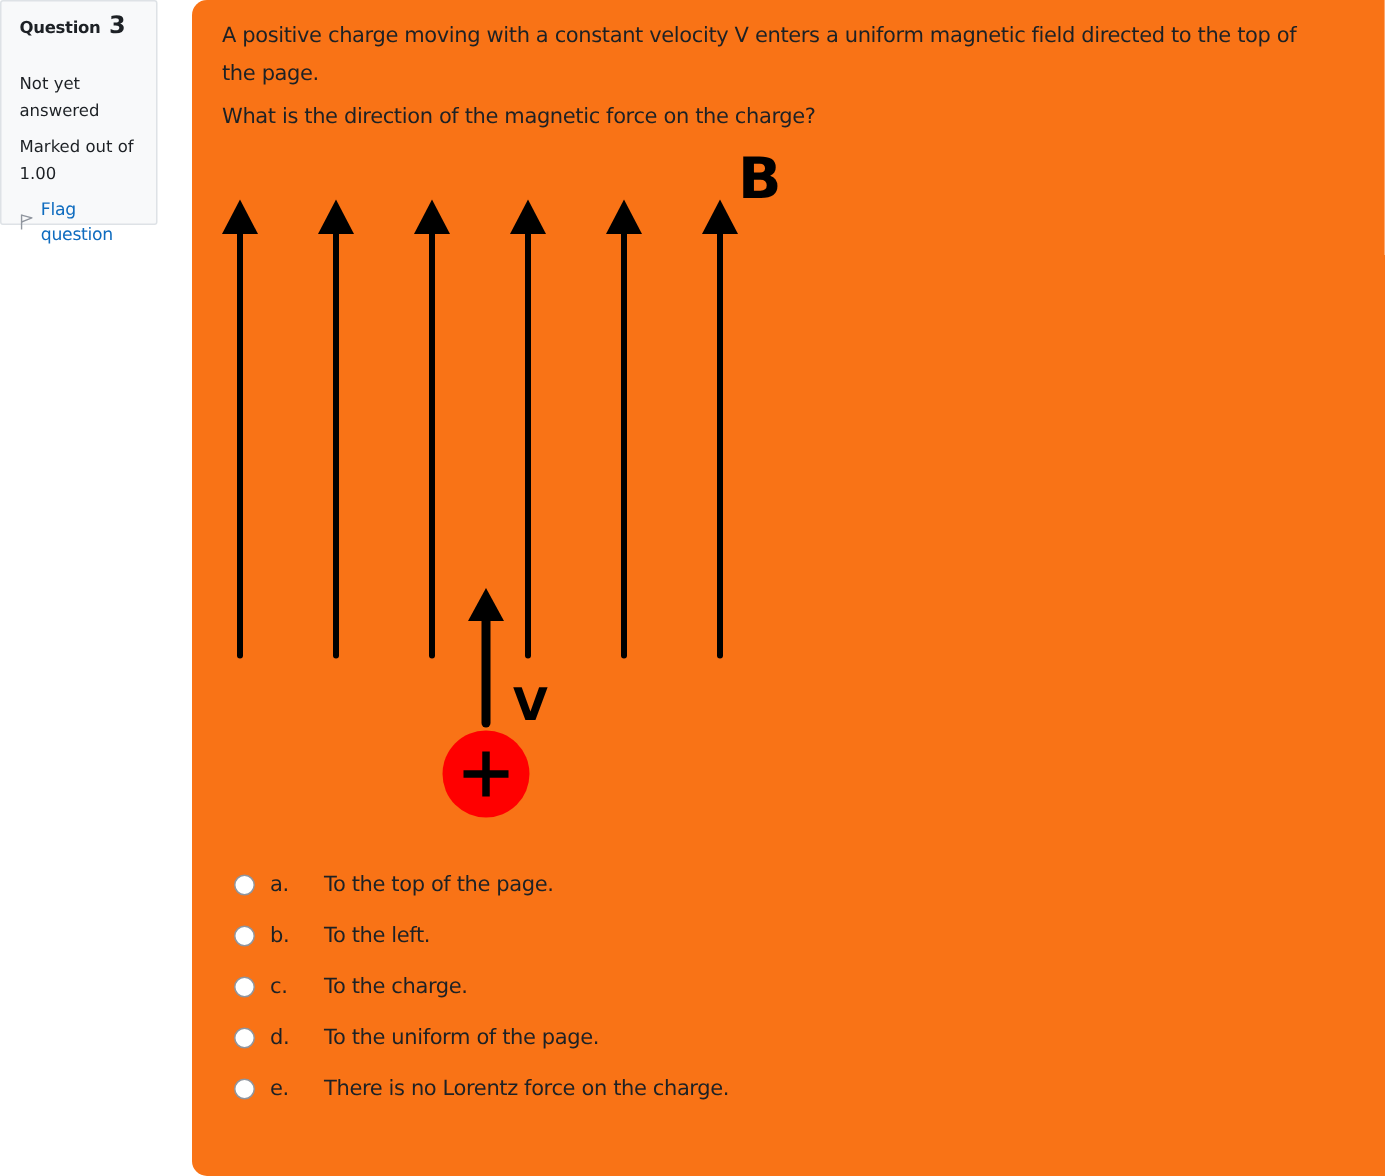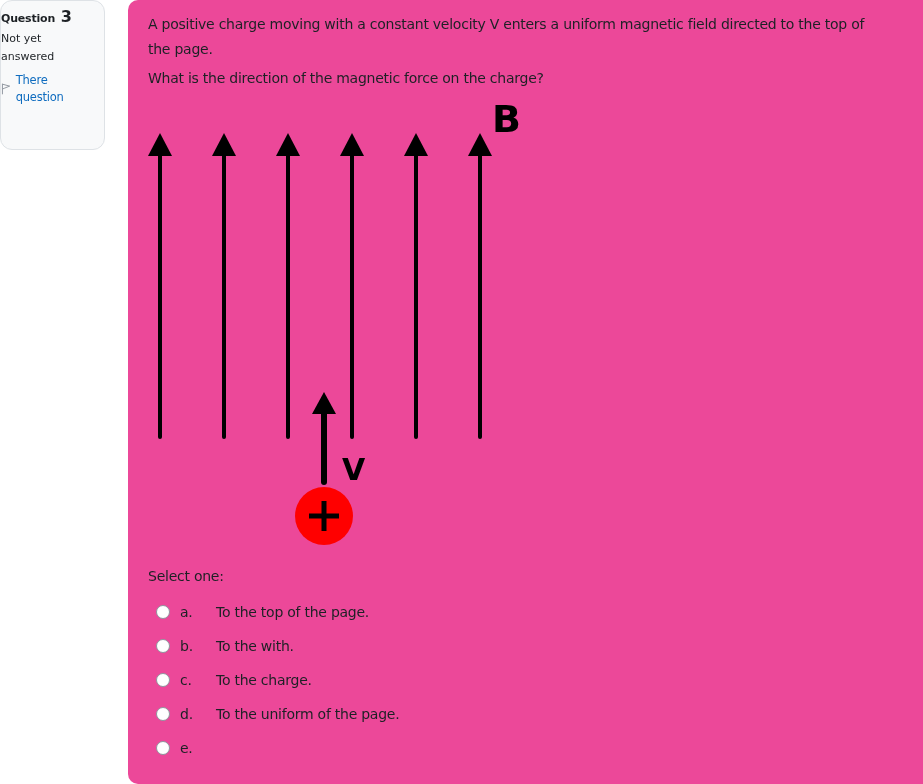--- a/index.html
+++ b/index.html
@@ -7,40 +7,40 @@
       width: 923px; height: 784px; overflow: hidden;
       background: #ffffff;
       font-family: "DejaVu Sans", "Liberation Sans", sans-serif;
       color: #1d2125;
     }
     .info {
       position: absolute; left: 0; top: 0;
       width: 105px; height: 150px;
       background: #f8f9fa;
       border: 1px solid #dee2e6;
-      border-radius: 12px;
-      padding: 7px 8px 0 0;
+      border-radius: 2px;
+      padding: 7px 8px 0 12px;
       font-size: 11px;
       line-height: 17px;
     }
     .info .qno-line { font-size: 11px; font-weight: bold; color: #1d2125; letter-spacing: -0.2px; }
     .info .qno { font-size: 16px; font-weight: bold; margin-left: 2px; }
-    .info .state { margin-top: 3px; line-height: 18px; color: #1d2125; }
+    .info .state { margin-top: 20px; line-height: 18px; color: #1d2125; }
     .info .grade { margin-top: 6px; line-height: 18px; color: #1d2125; }
     .info .flag {
       margin-top: 6px; display: flex; align-items: center;
       color: #0f6cbf; font-size: 11.5px; cursor: pointer;
       letter-spacing: -0.2px;
     }
     .info .flag svg { margin-right: 5px; }
 
     .formulation {
       position: absolute; left: 128px; top: 0;
       width: 795px; height: 784px;
-      background: #ec4899;
+      background: #f97316;
       border-radius: 10px 0 0 10px;
       padding: 12px 20px;
       font-size: 14px;
       letter-spacing: -0.25px;
     }
     .qtext p { line-height: 25px; }
     .qtext p.q1 { width: 740px; }
     .qtext p.q2 { margin-top: 4px; }
 
     .diagram { position: absolute; left: 0; top: 0; width: 795px; height: 784px; pointer-events: none; }
@@ -64,26 +64,27 @@
   </style>
 </head>
 <body>
 
 <div class="info">
   <div class="qno-line">
     <span>Question</span>
     <span class="qno">3</span>
   </div>
   <div class="state">Not yet answered</div>
+  <div class="grade">Marked out of 1.00</div>
   <div class="flag">
     <svg width="10" height="12" viewBox="0 0 10 12">
       <path d="M1.5 0.5 L1.5 11.5" stroke="#8f959e" stroke-width="1" fill="none"></path>
       <path d="M1.5 1 L9 3 L4 5 L1.5 6" stroke="#8f959e" stroke-width="1" fill="none" stroke-linejoin="round"></path>
     </svg>
-    <span>There question</span>
+    <span>Flag question</span>
   </div>
 </div>
 
 <div class="formulation">
   <div class="qtext">
     <p class="q1">A positive charge moving with a constant velocity V enters a uniform magnetic field directed to the top of the page.</p>
     <p class="q2">What is the direction of the magnetic force on the charge?</p>
   </div>
 
   <div class="diagram">
@@ -113,41 +114,41 @@
 
       <g>
         <circle cx="196" cy="516" r="29" fill="#ff0000" id="charge-circle"></circle>
         <line x1="181" y1="516" x2="211" y2="516" stroke="#000" stroke-width="5"></line>
         <line x1="196" y1="501" x2="196" y2="531" stroke="#000" stroke-width="5"></line>
       </g>
     </svg>
   </div>
 
   <div class="ablock">
-    <div class="prompt">Select one:</div>
     <div class="answers">
       <div class="answer">
         <span class="radio"></span>
         <span class="letter">a.</span>
         <span class="atext">To the top of the page.</span>
       </div>
       <div class="answer">
         <span class="radio"></span>
         <span class="letter">b.</span>
-        <span class="atext">To the with.</span>
+        <span class="atext">To the left.</span>
       </div>
       <div class="answer">
         <span class="radio"></span>
         <span class="letter">c.</span>
         <span class="atext">To the charge.</span>
       </div>
       <div class="answer">
         <span class="radio"></span>
         <span class="letter">d.</span>
         <span class="atext">To the uniform of the page.</span>
       </div>
       <div class="answer">
         <span class="radio"></span>
         <span class="letter">e.</span>
+        <span class="atext">There is no Lorentz force on the charge.</span>
       </div>
     </div>
   </div>
 </div>
 
 </body></html>

